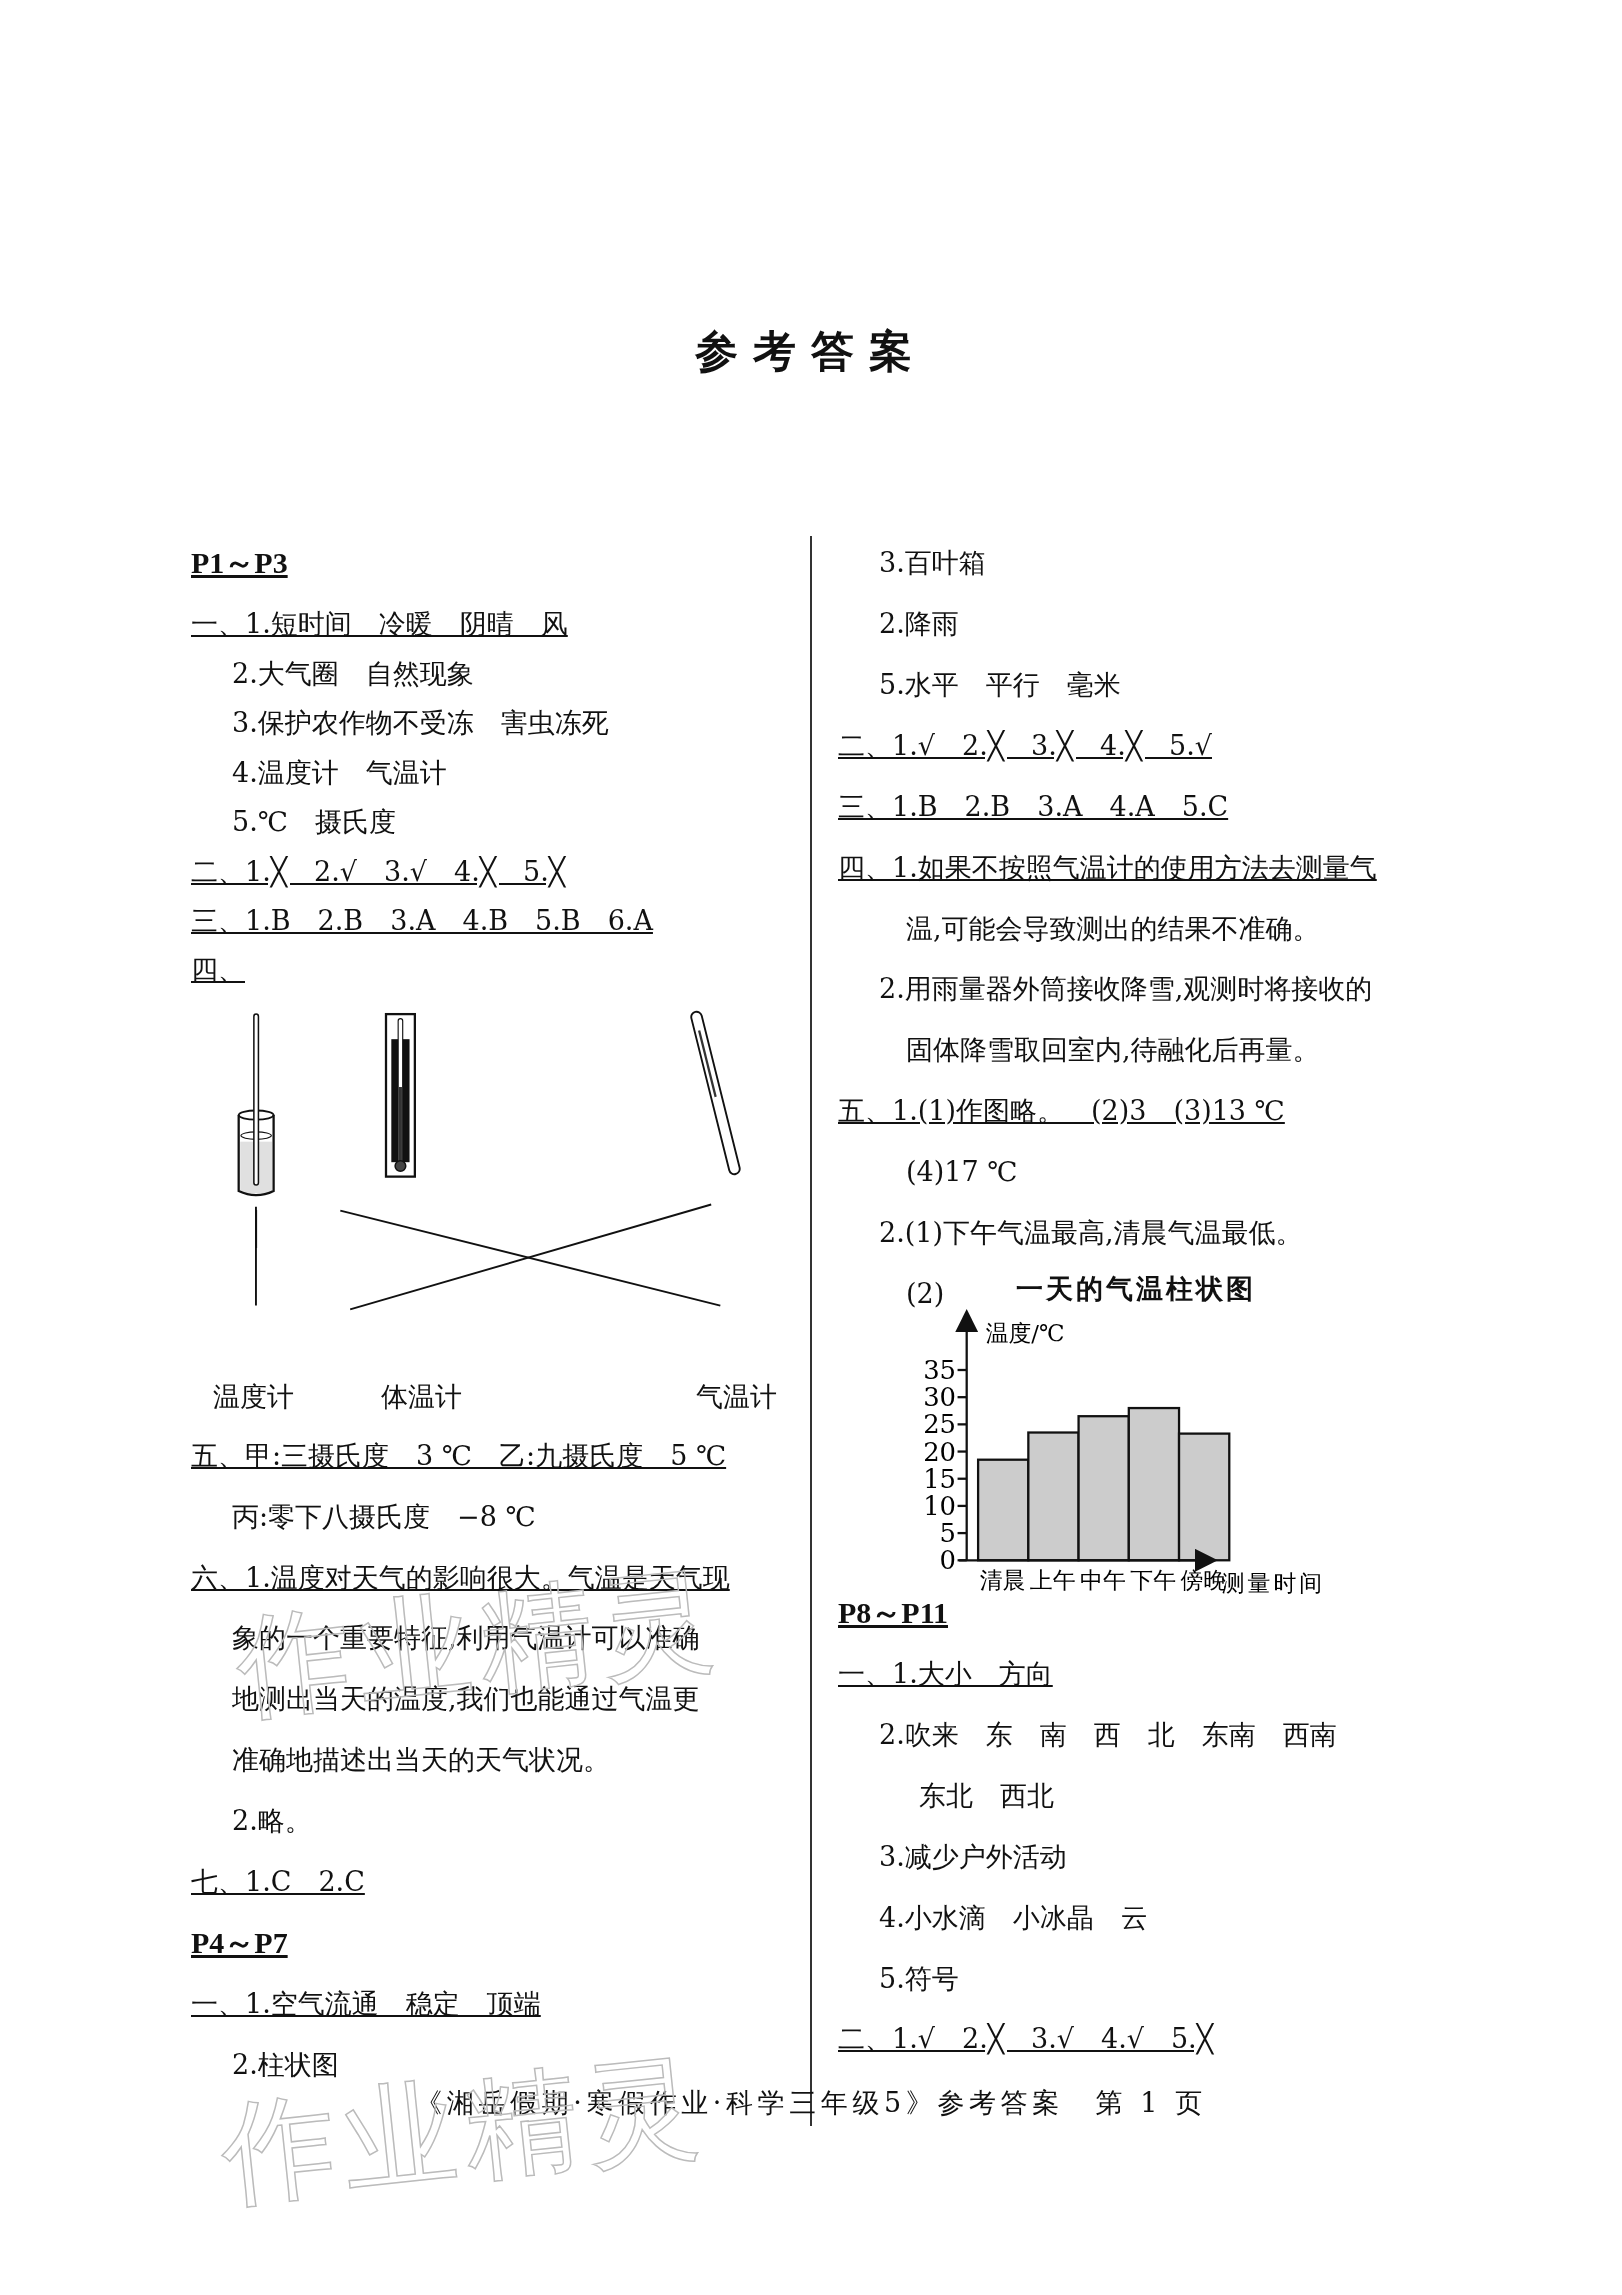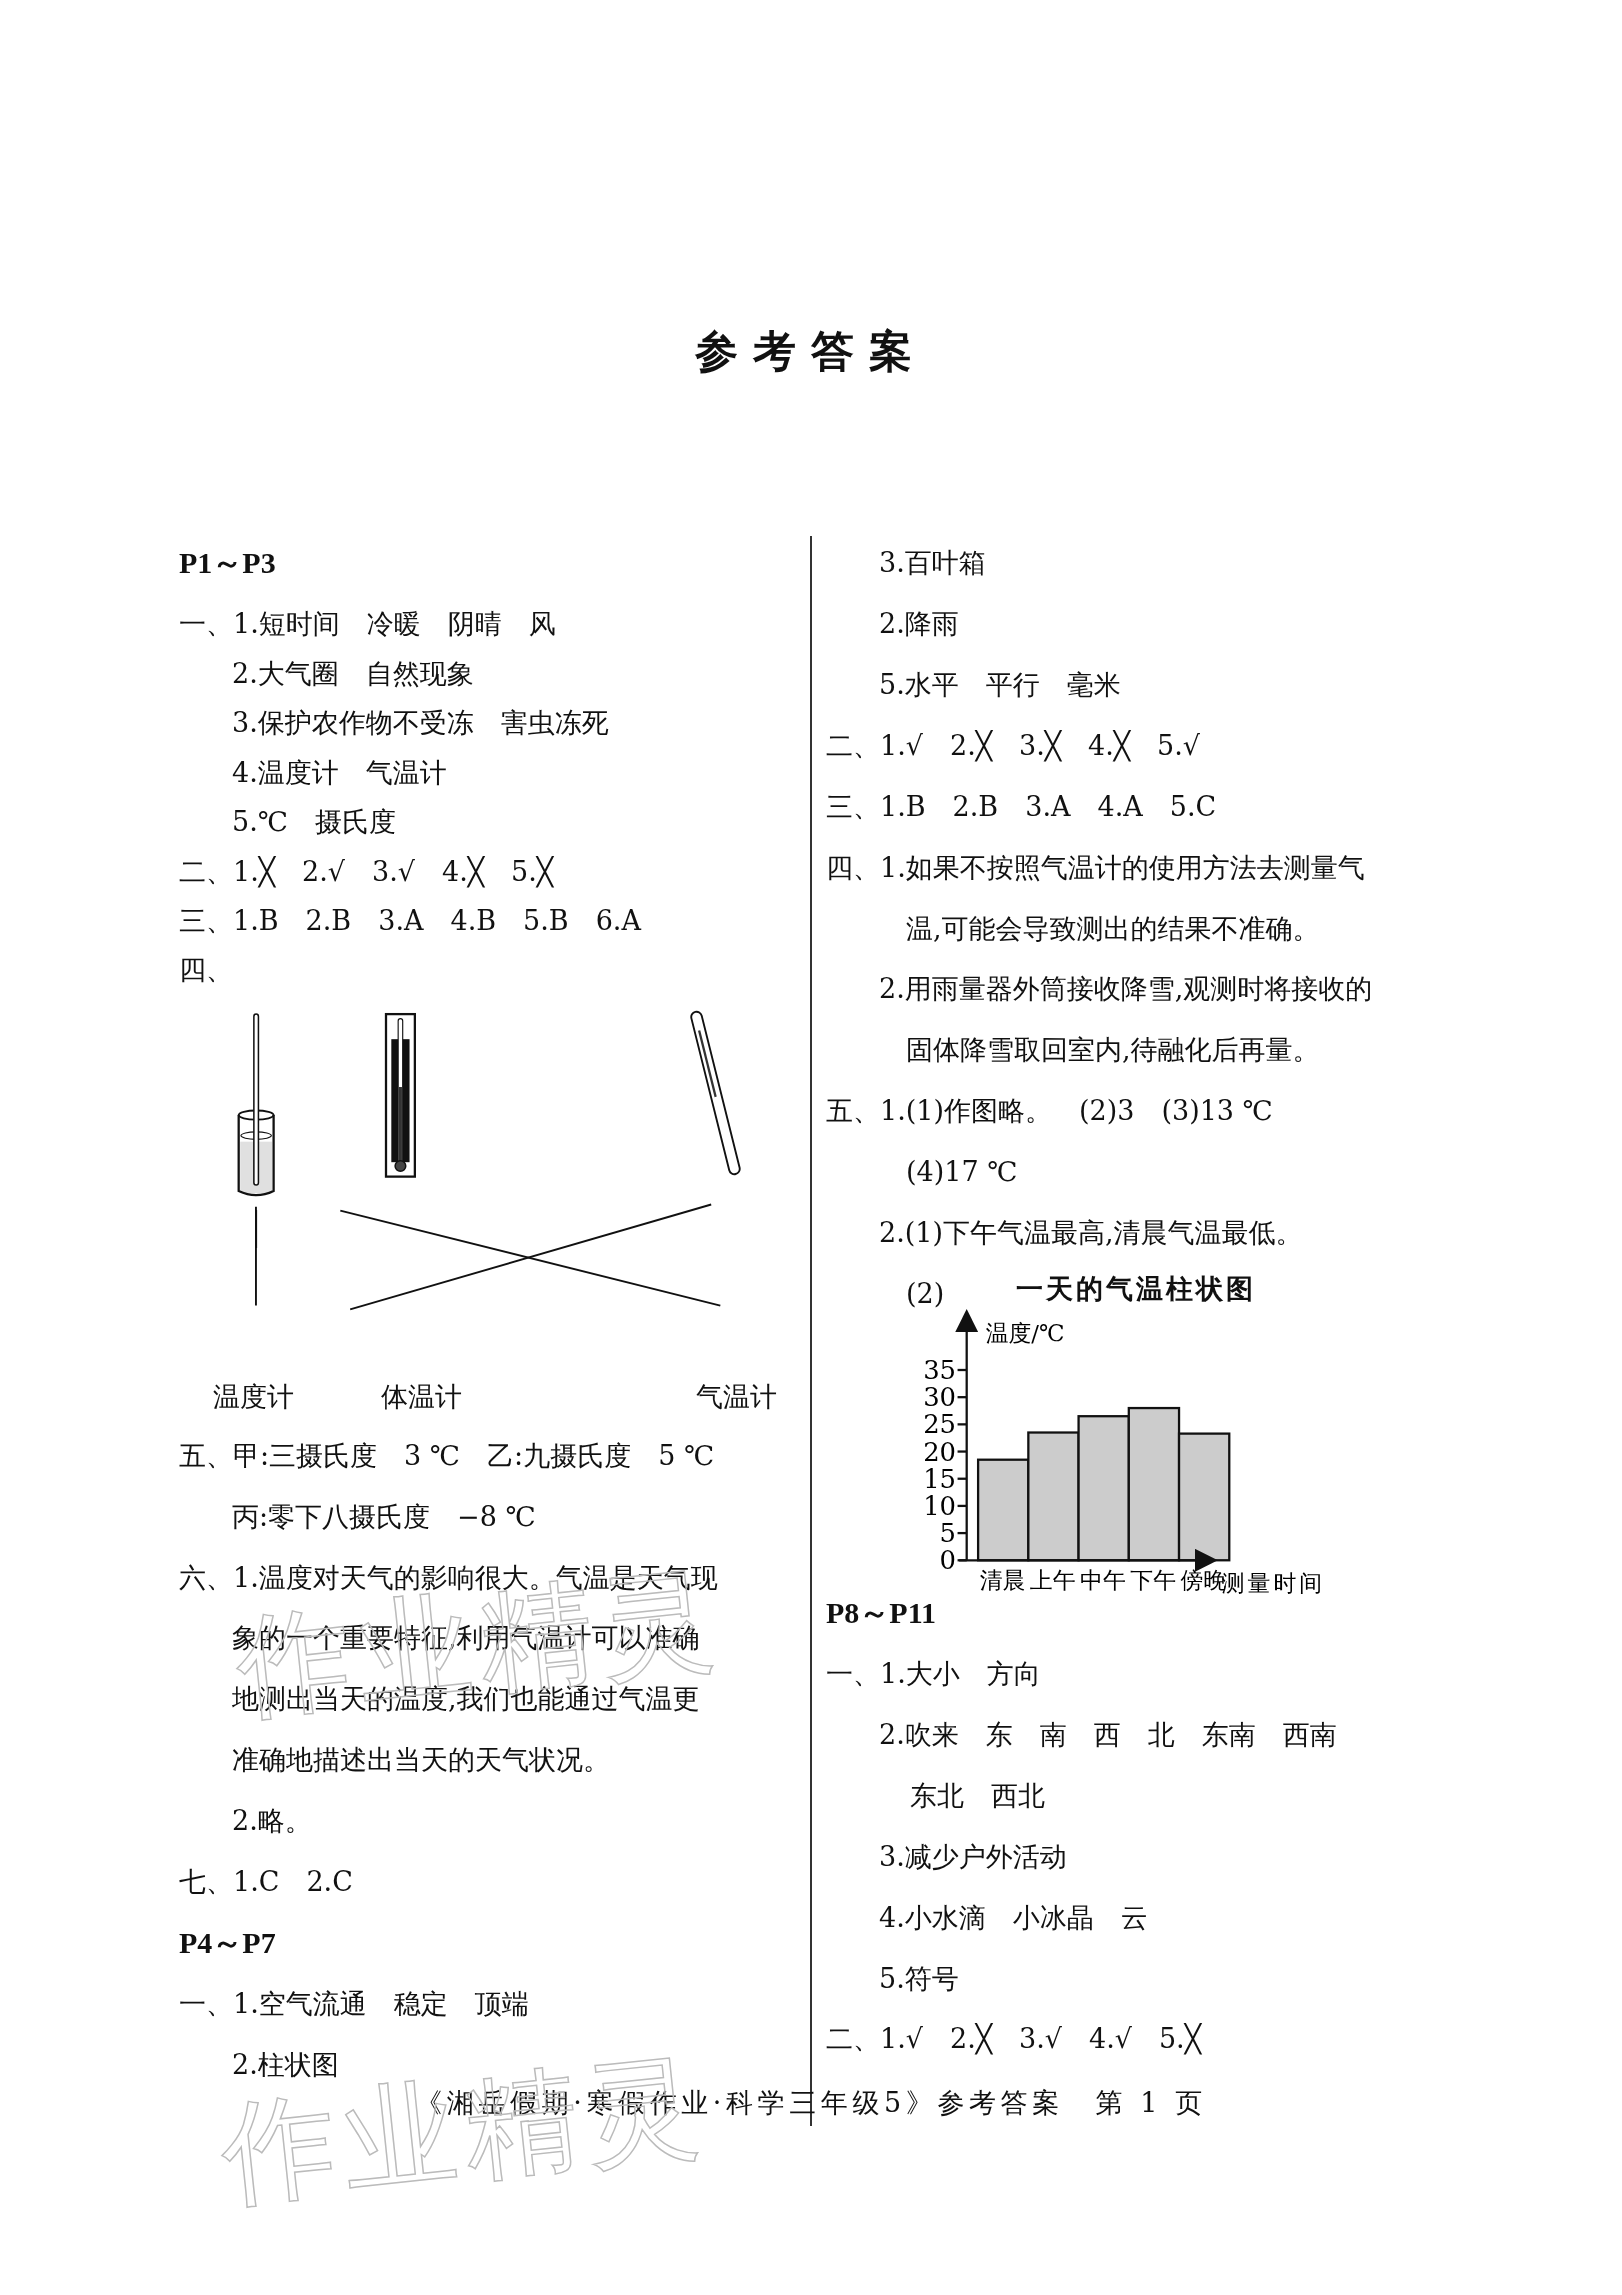--- a/index.html
+++ b/index.html
@@ -8,21 +8,21 @@
   .title { position:absolute; top:323px; left:0; width:1622px; text-align:center;
            font-family:"DejaVu Sans","Liberation Sans",sans-serif; font-weight:bold;
            font-size:43px; letter-spacing:15px; }
   .col { position:absolute; top:533px; }
   .col-left { left:179px; width:616px; }
   .col-right { left:826px; width:639px; }
   .divider { position:absolute; left:810px; top:536px; width:2.3px; height:1590px; background:#333; }
   .line { position:absolute; font-size:27px; white-space:nowrap; line-height:38px; }
   .sec { font-family:"Liberation Serif","DejaVu Serif",serif; font-weight:bold; font-size:30px; }
   .ind1 { left:53px; }
-  .ind0 { left:0; }
+  .ind0 { left:12px;text-decoration:underline; }
   .footer { position:absolute; top:2085px; left:0; width:1622px; text-align:center;
             font-size:27px; font-weight:normal; letter-spacing:4.6px; }
   .watermark { position:absolute; font-size:114px; color:transparent;
                -webkit-text-stroke:1.5px #bbbbbb; font-family:"DejaVu Sans",sans-serif;
                letter-spacing:7.6px; transform:rotate(-6deg); pointer-events:none; }
   svg text { font-family:"DejaVu Serif","Liberation Serif",serif; }
 </style>
 </head>
 <body>
 
@@ -146,21 +146,21 @@
           <text x="300" y="416" font-size="30">下午</text>
           <text x="366" y="416" font-size="30">傍晚</text>
         </g>
       <text id="chart-xlabel" x="420" y="420" font-size="30" letter-spacing="4">测量时间</text>
     </svg>
   </div>
 
   <div class="line sec ind0" style="top:1061px">P8～P11</div>
   <div class="line ind0" style="top:1122px">一、1.大小　方向</div>
   <div class="line ind1" style="top:1183px">2.吹来　东　南　西　北　东南　西南</div>
-  <div class="line" style="top:1244px; left:84px">东北　西北</div>
+  <div class="line" style="top:1244px; left:93px">东北　西北</div>
   <div class="line ind1" style="top:1305px">3.减少户外活动</div>
   <div class="line ind1" style="top:1366px">4.小水滴　小冰晶　云</div>
   <div class="line ind1" style="top:1427px">5.符号</div>
   <div class="line ind0" style="top:1487px">二、1.√　2.╳　3.√　4.√　5.╳</div>
 </div>
 
 <div class="footer">《湘岳假期·寒假作业·科学三年级5》参考答案　第 1 页</div>
 
 <div class="watermark" style="left:236px; top:1567px;">作业精灵</div>
 <div class="watermark" style="left:221px; top:2054px;">作业精灵</div>

